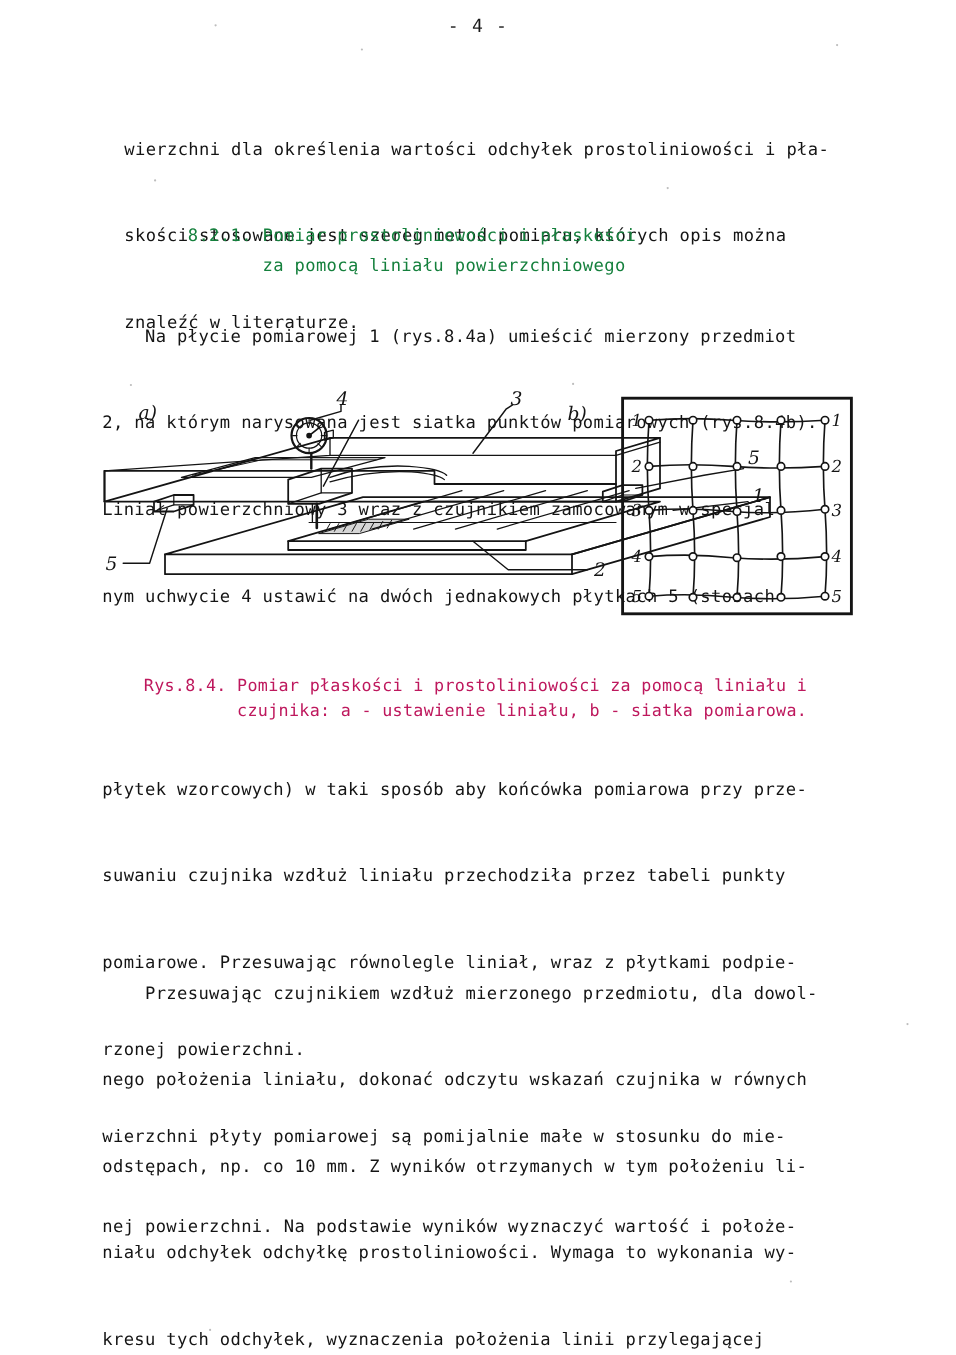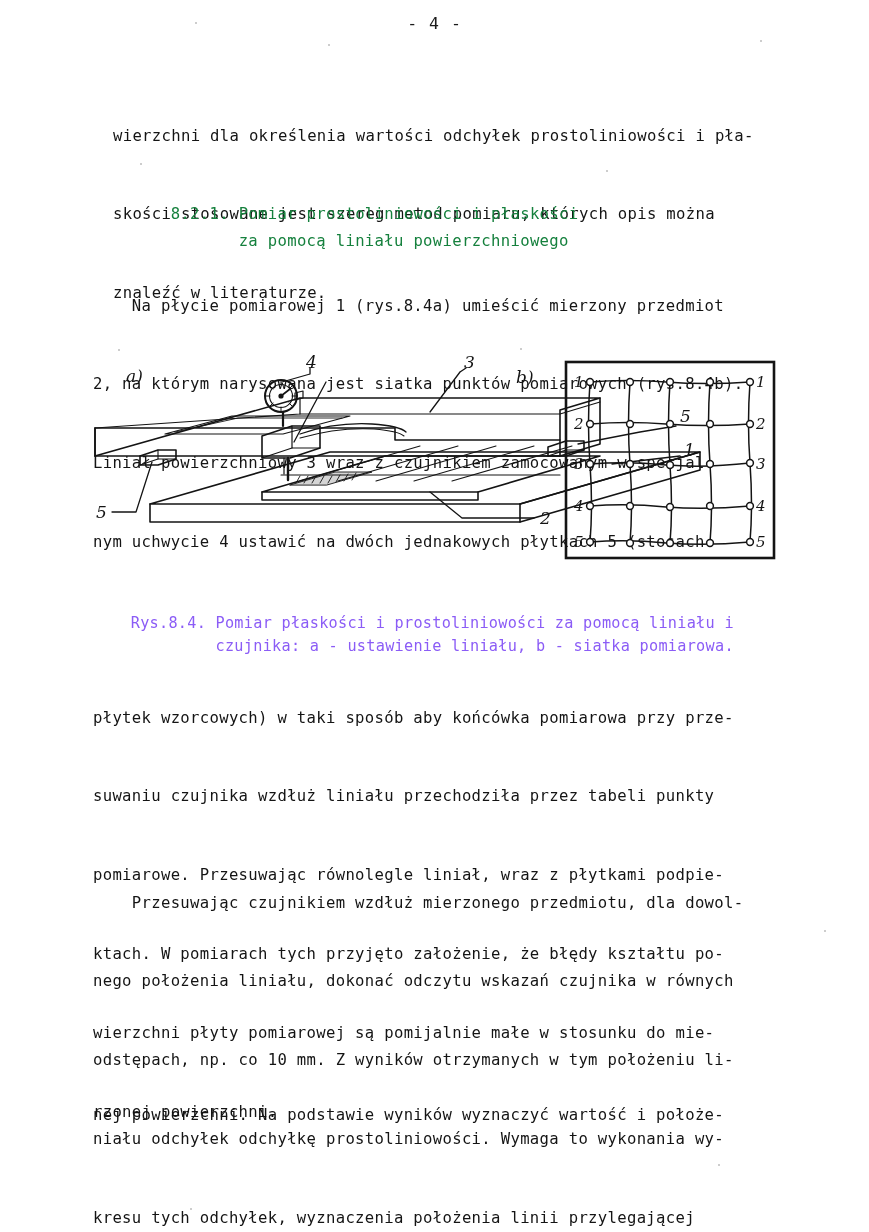--- a/index.html
+++ b/index.html
@@ -60,21 +60,21 @@
   }
 
   .caption {
     position: absolute;
     left: 93px;
     width: 730px;
     font-size: 15.2px;
     line-height: 23px;
     letter-spacing: 0.28px;
     white-space: pre;
-    color: #8b5cf6;
+    color: #be185d;
   }
 
   
   .figure {
     position: absolute;
     left: 0;
     top: 352px;
     width: 869px;
     height: 222px;
   }
@@ -316,23 +316,22 @@
 
   <div class="caption" style="top:589px;">
     <span class="ln">Rys.8.4. Pomiar płaskości i prostoliniowości za pomocą liniału i</span>
     <span class="ln">         czujnika: a - ustawienie liniału, b - siatka pomiarowa.</span>
   </div>
 
   <div class="textblock" style="top:652px;">
     <span class="ln">płytek wzorcowych) w taki sposób aby końcówka pomiarowa przy prze-</span>
     <span class="ln">suwaniu czujnika wzdłuż liniału przechodziła przez tabeli punkty</span>
     <span class="ln">pomiarowe. Przesuwając równolegle liniał, wraz z płytkami podpie-</span>
-    <span class="ln">ktach. W pomiarach tych przyjęto założenie, że błędy kształtu po-</span>
+    <span class="ln">rzonej powierzchni.</span>
     <span class="ln">wierzchni płyty pomiarowej są pomijalnie małe w stosunku do mie-</span>
-    <span class="ln">rzonej powierzchni.</span>
   </div>
 
   <div class="textblock" style="top:837px;">
     <span class="ln">    Przesuwając czujnikiem wzdłuż mierzonego przedmiotu, dla dowol-</span>
     <span class="ln">nego położenia liniału, dokonać odczytu wskazań czujnika w równych</span>
     <span class="ln">odstępach, np. co 10 mm. Z wyników otrzymanych w tym położeniu li-</span>
     <span class="ln">niału odchyłek odchyłkę prostoliniowości. Wymaga to wykonania wy-</span>
     <span class="ln">kresu tych odchyłek, wyznaczenia położenia linii przylegającej</span>
     
     

